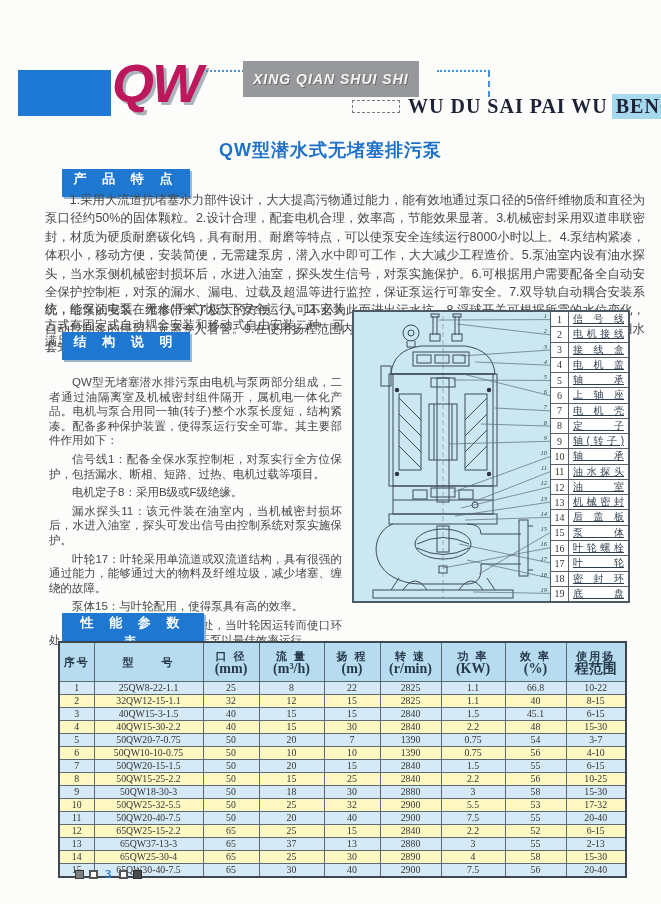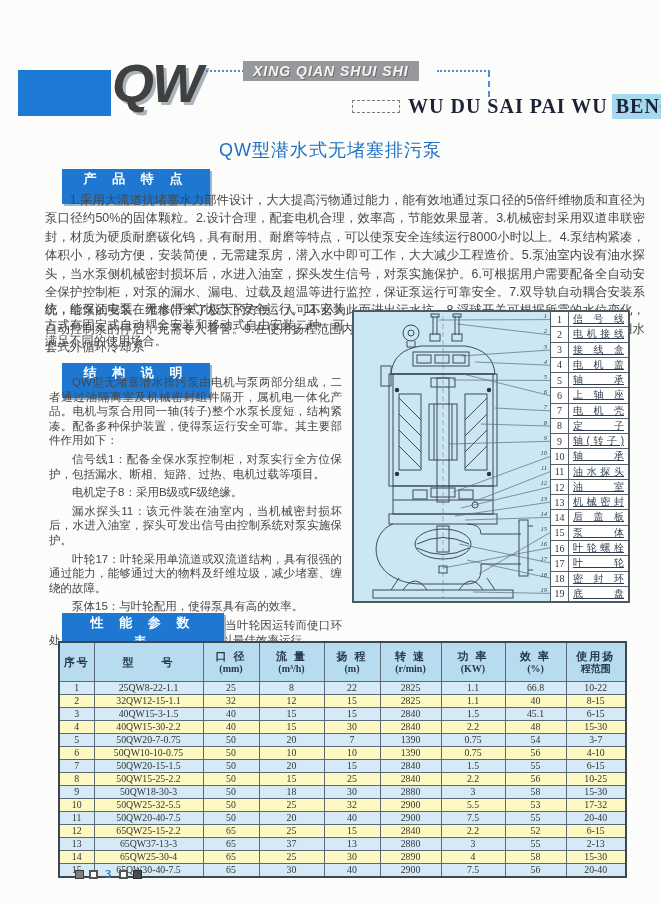--- a/index.html
+++ b/index.html
@@ -7,55 +7,55 @@
     position:relative;width:661px;height:904px;margin:0 auto;
     background:#fcfcfb;overflow:hidden;
     font-family:"Liberation Sans","DejaVu Sans",sans-serif;
     color:#3c3c3c;
   }
   
   .logo-bar{position:absolute;left:18px;top:70px;width:93px;height:46px;background:#1d79d4;}
   .logo-text{
     position:absolute;left:112px;top:56px;
     font-size:54px;font-weight:bold;font-style:italic;line-height:1;
-    color:#404040;letter-spacing:-2px;
+    color:#be185d;letter-spacing:-2px;
     text-shadow:3px 3px 0 #aab4bc;
   }
   .dot-line{position:absolute;border-top:2px dotted #4a90d9;height:0;}
   .dot-line.l1{left:206px;top:70px;width:38px;}
   .dot-line.l2{left:437px;top:70px;width:53px;}
   .connector-v{position:absolute;left:488px;top:71px;height:26px;width:0;border-left:2px dashed #4a90d9;}
   .banner-top{
-    position:absolute;left:243px;top:61px;height:20px;padding:0 10px;
+    position:absolute;left:243px;top:61px;height:20px;padding:8px 10px;
     background:#97989b;color:#f4f4f2;font-weight:bold;font-style:italic;
     font-size:14px;letter-spacing:1px;line-height:20px;
     text-shadow:1px 1px 0 #6d6d6d;
   }
   .banner-bottom{
     position:absolute;left:352px;top:94px;height:24px;
     display:flex;align-items:center;white-space:nowrap;
     font-family:"Liberation Serif","DejaVu Serif",serif;
     font-weight:bold;font-size:20px;color:#1d2236;letter-spacing:1px;
   }
   .dash-box{display:inline-block;width:46px;height:11px;border:1px dashed #7a7a7a;margin-right:8px;}
   .banner-hl{background:#a6d9ee;padding:1px 4px;margin-left:4px;}
   
   .doc-title{
     position:absolute;left:0;top:138px;width:100%;text-align:center;
-    font-size:18px;font-weight:normal;color:#1e70c8;letter-spacing:1px;
+    font-size:18px;font-weight:bold;color:#1e70c8;letter-spacing:1px;
   }
   
   .sec-chip{
-    position:absolute;left:62px;height:35px;min-width:108px;padding:0 20px;
+    position:absolute;left:62px;height:28px;min-width:108px;padding:0 10px;
     background:#1e78d2;color:#fff;font-size:13px;font-weight:bold;
     letter-spacing:6px;line-height:19px;text-align:center;
     box-shadow:2px 2px 0 #9db7cd;
   }
   .chip-features{top:169px;}
-  .chip-structure{top:363px;}
+  .chip-structure{top:332px;}
   .chip-performance{top:613px;width:122px;}
   
   .features-full{
     position:absolute;left:45px;top:191px;width:600px;
     font-size:12.4px;line-height:18.4px;text-align:justify;text-indent:2em;color:#474747;
   }
   .features-wrapped{
     position:absolute;left:45px;top:301px;width:300px;
     font-size:12.2px;line-height:16px;text-align:justify;color:#474747;
   }
@@ -91,21 +91,21 @@
   .perf-table{
     position:absolute;left:58px;top:641px;border-collapse:collapse;
     table-layout:fixed;background:#fef9c3;
     border:2px solid #3c4750;
   }
   .perf-table th,.perf-table td{
     border:1px solid #5a6b76;padding:0;text-align:center;overflow:hidden;
   }
   .perf-table th{height:38px;background:#b7dcf0;font-weight:600;color:#273a4a;}
   .th-label{font-size:11px;letter-spacing:2px;line-height:14px;}
-  .th-unit{font-size:10px;font-family:"Liberation Serif","DejaVu Serif",serif;letter-spacing:0;line-height:12px;}
+  .th-unit{font-size:14px;font-family:"Liberation Serif","DejaVu Serif",serif;letter-spacing:0;line-height:12px;}
   .perf-table td{
     height:12px;font-size:9.8px;line-height:12px;color:#343434;
     font-family:"Liberation Serif","DejaVu Serif",serif;
   }
   .perf-table tr.alt td{background:#d5eaf6;}
   
   .footer-marks{position:absolute;left:75px;top:866px;display:flex;align-items:center;gap:5px;}
   .sq{width:9px;height:9px;box-sizing:border-box;}
   .sq.fill1{background:#7d7d7d;border:1px solid #3c3c3c;}
   .sq.open{background:#fff;border:2px solid #555;}

